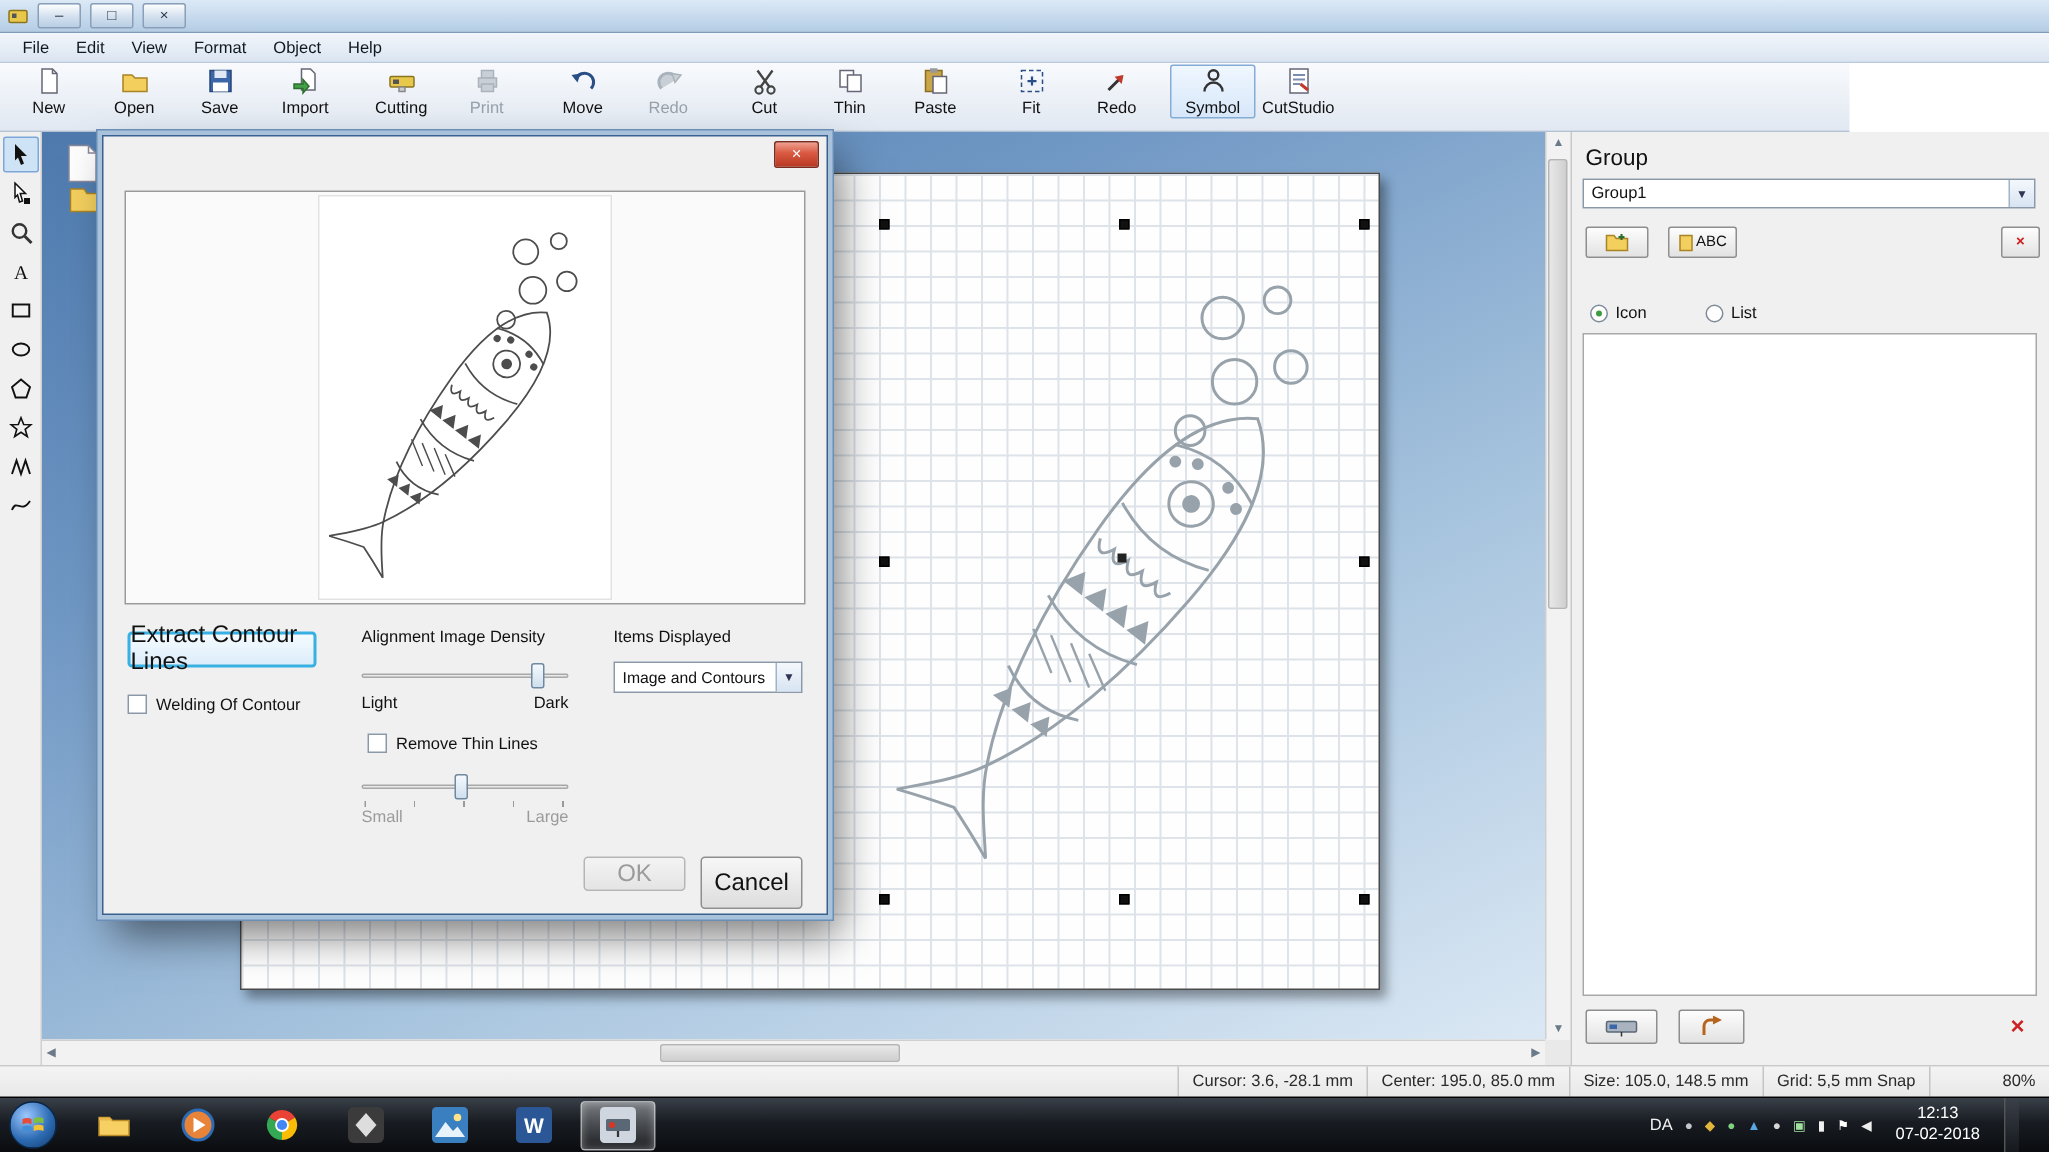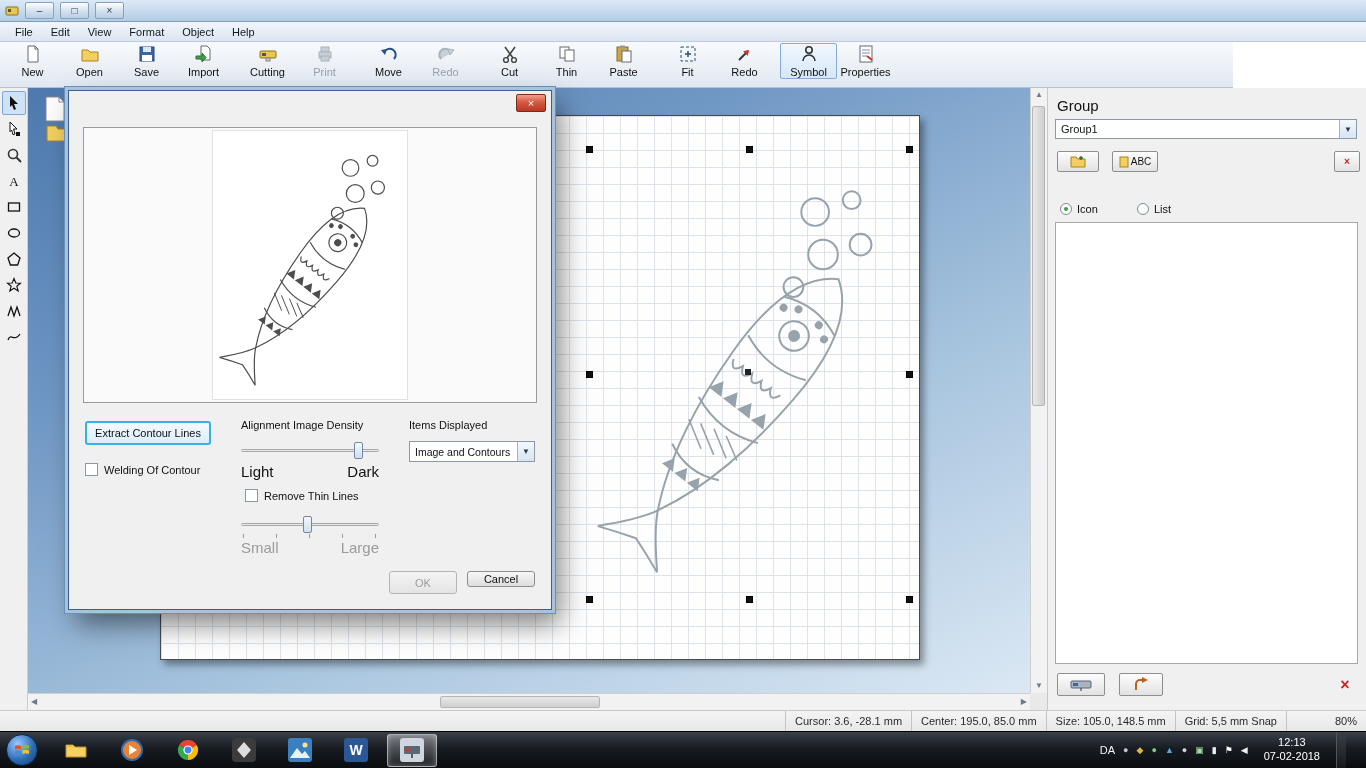--- a/index.html
+++ b/index.html
@@ -85,31 +85,31 @@
   .dialog{left:68px;top:90px;width:484px;height:520px;background:#f0f0f0;border:1px solid #39608e;
     box-shadow:0 0 0 3px #a9c2dc,0 0 0 4px #6b8fb6,8px 14px 26px rgba(0,0,0,.5)}
   .dlg-title{left:0;top:0;width:100%;height:24px;background:linear-gradient(#9dc0e6,#5a82b4);
     display:flex;align-items:center;padding:0 6px;color:#fff;text-shadow:0 1px 1px #2a4a70}
   .dlg-close{position:absolute;right:5px;top:3px;width:30px;height:18px;border:1px solid #7e2a1c;border-radius:2px;
     background:linear-gradient(#f0a090,#d85840 45%,#b93a24);color:#fff;display:flex;align-items:center;justify-content:center;font-size:11px}
   .preview-box{left:14px;top:36px;width:454px;height:276px;background:#fafafa;border:1px solid #9a9a9a;
     display:flex;align-items:center;justify-content:center}
   .preview-img{width:194px;height:268px;background:#fff;box-shadow:0 0 0 1px #e2e2e2}
   .btn{background:linear-gradient(#f7f7f7,#dddddd);border:1px solid #8e8e8e;border-radius:3px;
-    display:flex;align-items:center;justify-content:center;font-size:11px}
+    display:flex;align-items:center;justify-content:center;font-size:16px}
   .btn.focus-glow{border:2px solid #37b0e4;background:linear-gradient(#f4fbff,#dcedfa)}
   .btn.disabled{color:#9b9b9b;background:linear-gradient(#f4f4f4,#e4e4e4);border-color:#b5b5b5}
   .checkrow{display:flex;align-items:center;gap:6px}
   .checkbox{width:13px;height:13px;background:#fff;border:1px solid #8b98a6}
   .slider{position:absolute;height:18px}
   .slider .track{position:absolute;left:0;right:0;top:8px;height:3px;background:#e8e8e8;border:1px solid #a8a8a8;border-radius:2px}
   .slider .thumb{position:absolute;top:1px;width:9px;height:17px;background:linear-gradient(#f4f9fd,#cfe0ee);
     border:1px solid #7089a0;border-radius:2px}
   .ticks{position:absolute;height:4px;background-image:repeating-linear-gradient(90deg,#9a9a9a 0 1px,transparent 1px 33px)}
-  .minmax{position:absolute;display:flex;justify-content:space-between;font-size:15px}
+  .minmax{position:absolute;display:flex;justify-content:space-between;font-size:11px}
   .gray-text{color:#9b9b9b}
 
   
   .statusbar{left:0;top:710px;width:1366px;height:21px;background:linear-gradient(#f4f4f4,#e8e8e8);
     border-top:1px solid #c9c9c9;display:flex;align-items:stretch;font-size:11px;color:#2a2a2a}
   .statusbar .spacer{flex:1}
   .seg{border-left:1px solid #c4c4c4;display:flex;align-items:center;padding:0 9px;white-space:nowrap}
 
   
   .taskbar{left:0;top:731px;width:1366px;height:37px;
@@ -329,21 +329,21 @@
       <span class="tb-label">Symbol</span>
     </div>
     <div class="tb-btn">
       <span class="tb-icon">
           <svg width="20" height="20" viewBox="0 0 20 20">
             <rect x="4" y="2" width="12" height="16" fill="#fff" stroke="#667"></rect>
             <path d="M6,6 h8 M6,9 h8 M6,12 h5" stroke="#7a8db0" stroke-width="1.2"></path>
             <path d="M11,12 l5,4" stroke="#c0392b" stroke-width="2"></path>
           </svg>
         </span>
-      <span class="tb-label">Properties</span>
+      <span class="tb-label">CutStudio</span>
     </div>
   </div>
 
   <div class="abs palette">
     <div class="tool pressed">
         <svg width="16" height="16" viewBox="0 0 16 16">
           <path d="M4,1 L12,9 L8,9 L10,14 L8,15 L6,10 L4,12 Z" fill="#111"></path>
         </svg>
       </div>
     <div class="tool">
@@ -527,21 +527,21 @@
     </div>
     <div class="abs ticks" style="left:174px;top:443px;width:136px"></div>
     <div class="abs minmax gray-text" style="left:172px;top:448px;width:138px">
       <span>Small</span>
       <span>Large</span>
     </div>
 
     <div class="abs btn disabled" style="left:320px;top:480px;width:68px;height:23px">
       <span>OK</span>
     </div>
-    <div class="abs btn" style="left:398px;top:480px;width:68px;height:16px">
+    <div class="abs btn" style="left:398px;top:480px;width:68px;height:35px">
       <span>Cancel</span>
     </div>
   </div>
 
   <div class="abs statusbar">
     <div class="spacer"></div>
     <div class="seg">Cursor: 3.6, -28.1 mm</div>
     <div class="seg">Center: 195.0, 85.0 mm</div>
     <div class="seg">Size: 105.0, 148.5 mm</div>
     <div class="seg">Grid: 5,5 mm Snap</div>

